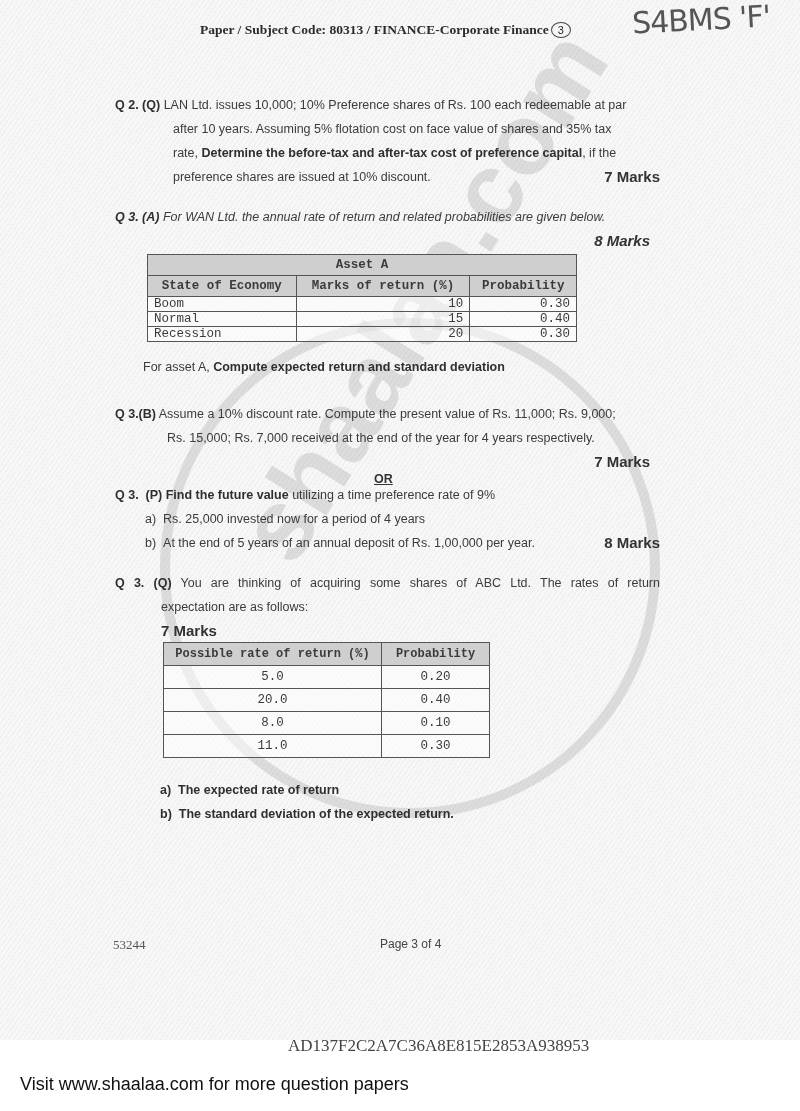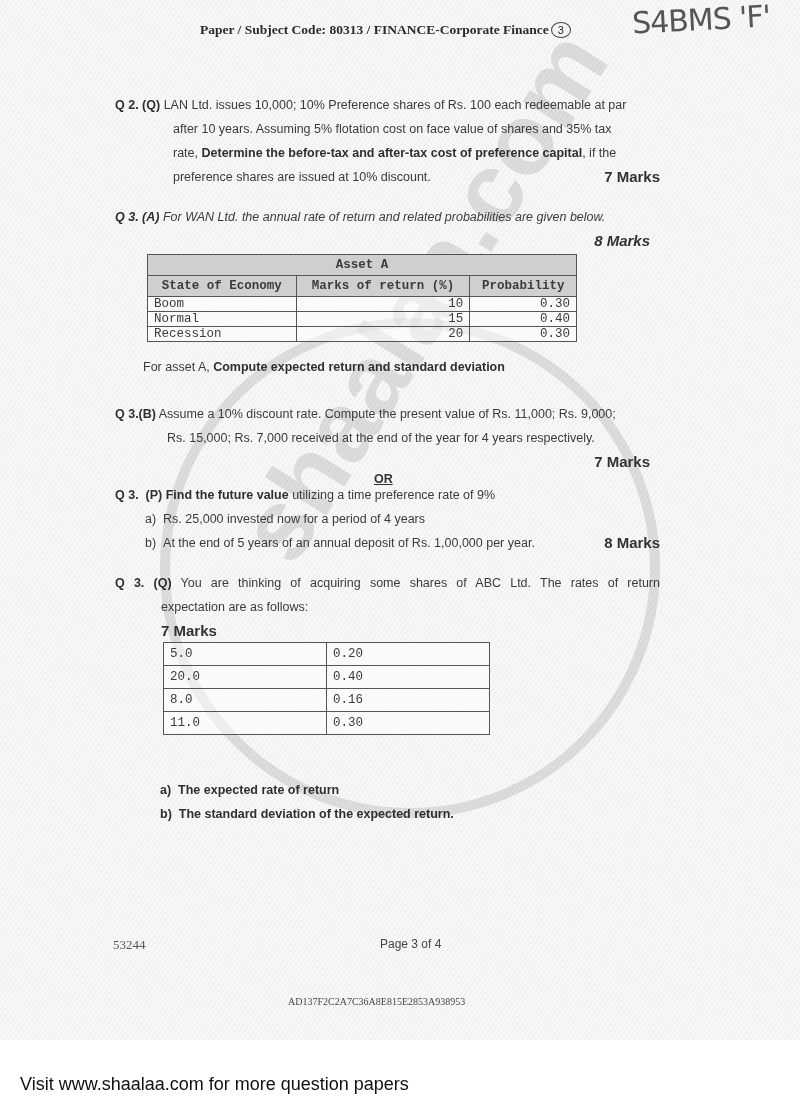--- a/index.html
+++ b/index.html
@@ -32,34 +32,34 @@
   .q { font-size:12.5px; line-height:24px; color:#3b3b3b; }
   .q b { color:#2f2f2f; }
   .marks { font-weight:bold; font-size:15px; color:#333; }
   table { border-collapse:collapse; font-size:12.5px; color:#3b3b3b; }
   table td, table th { border:1.3px solid #555; padding:0 6px;font-family:Liberation Mono, monospace; }
   .t1 { left:147px; top:254px; width:430px; }
   .t1 th { background:#cfcfcf; font-weight:bold; height:20px; }
   .t1 td { height:14px; line-height:14px; background:rgba(255,255,255,0.5); }
   .t2 { left:163px; top:642px; width:327px; }
   .t2 th { background:#cfcfcf; font-weight:bold; height:22px; font-size:12px; }
-  .t2 td { height:22px; text-align:left; background:rgba(255,255,255,0.5); }
+  .t2 td { height:22px; text-align:center; background:rgba(255,255,255,0.5); }
   .center { text-align:right; }
   .watermark-ring {
     left:160px; top:318px; width:500px; height:500px; border-radius:50%;
     border:10px solid rgba(170,170,170,0.35); box-sizing:border-box;
   }
   .watermark-text {
     left:215px; top:520px; font-size:100px; color:rgba(150,150,150,0.28);
     transform:rotate(-58deg); transform-origin:left top; font-weight:bold;
     white-space:nowrap;
   }
   .footer-left { left:113px; top:937px; font-size:13px; color:#555; }
   .footer-page { left:380px; top:937px; font-size:12px; color:#444; }
-  .footer-code { left:288px; top:996px; font-size:10px; color:#444; }
+  .footer-code { left:288px; top:1036px; font-size:17px; color:#444; }
   .visit {
     left:20px; top:1074px; font-size:18px; color:#111;
     font-family:"Liberation Sans", sans-serif;
   }
 </style>
 </head>
 <body>
 
 <div class="page">
 
@@ -138,31 +138,35 @@
   <div class="abs q" style="left:115px; top:571px; width:545px;">
     <div style="text-align:justify; text-align-last:justify;"><b>Q 3. (Q)</b> <span>You are thinking of acquiring some shares of ABC Ltd. The rates of return</span></div>
     <div style="padding-left:46px; display:flex; justify-content:space-between;flex-direction:column;">
       <span>expectation are as follows:</span>
       <span class="marks">7  Marks</span>
     </div>
   </div>
 
   <table class="abs t2">
     <tbody>
+        <tr>
+      <th style="width:205px;">Possible rate of return (%)</th>
+      <th>Probability</th>
+    </tr>
     <tr>
       <td>5.0</td>
       <td>0.20</td>
     </tr>
     <tr>
       <td>20.0</td>
       <td>0.40</td>
     </tr>
     <tr>
       <td>8.0</td>
-      <td>0.16</td>
+      <td>0.10</td>
     </tr>
     <tr>
       <td>11.0</td>
       <td>0.30</td>
     </tr>
   </tbody>
     </table>
 
   <div class="abs q" style="left:160px; top:778px;">
     <div><b>a)</b>&nbsp;&nbsp;<b>The expected rate of return</b></div>

